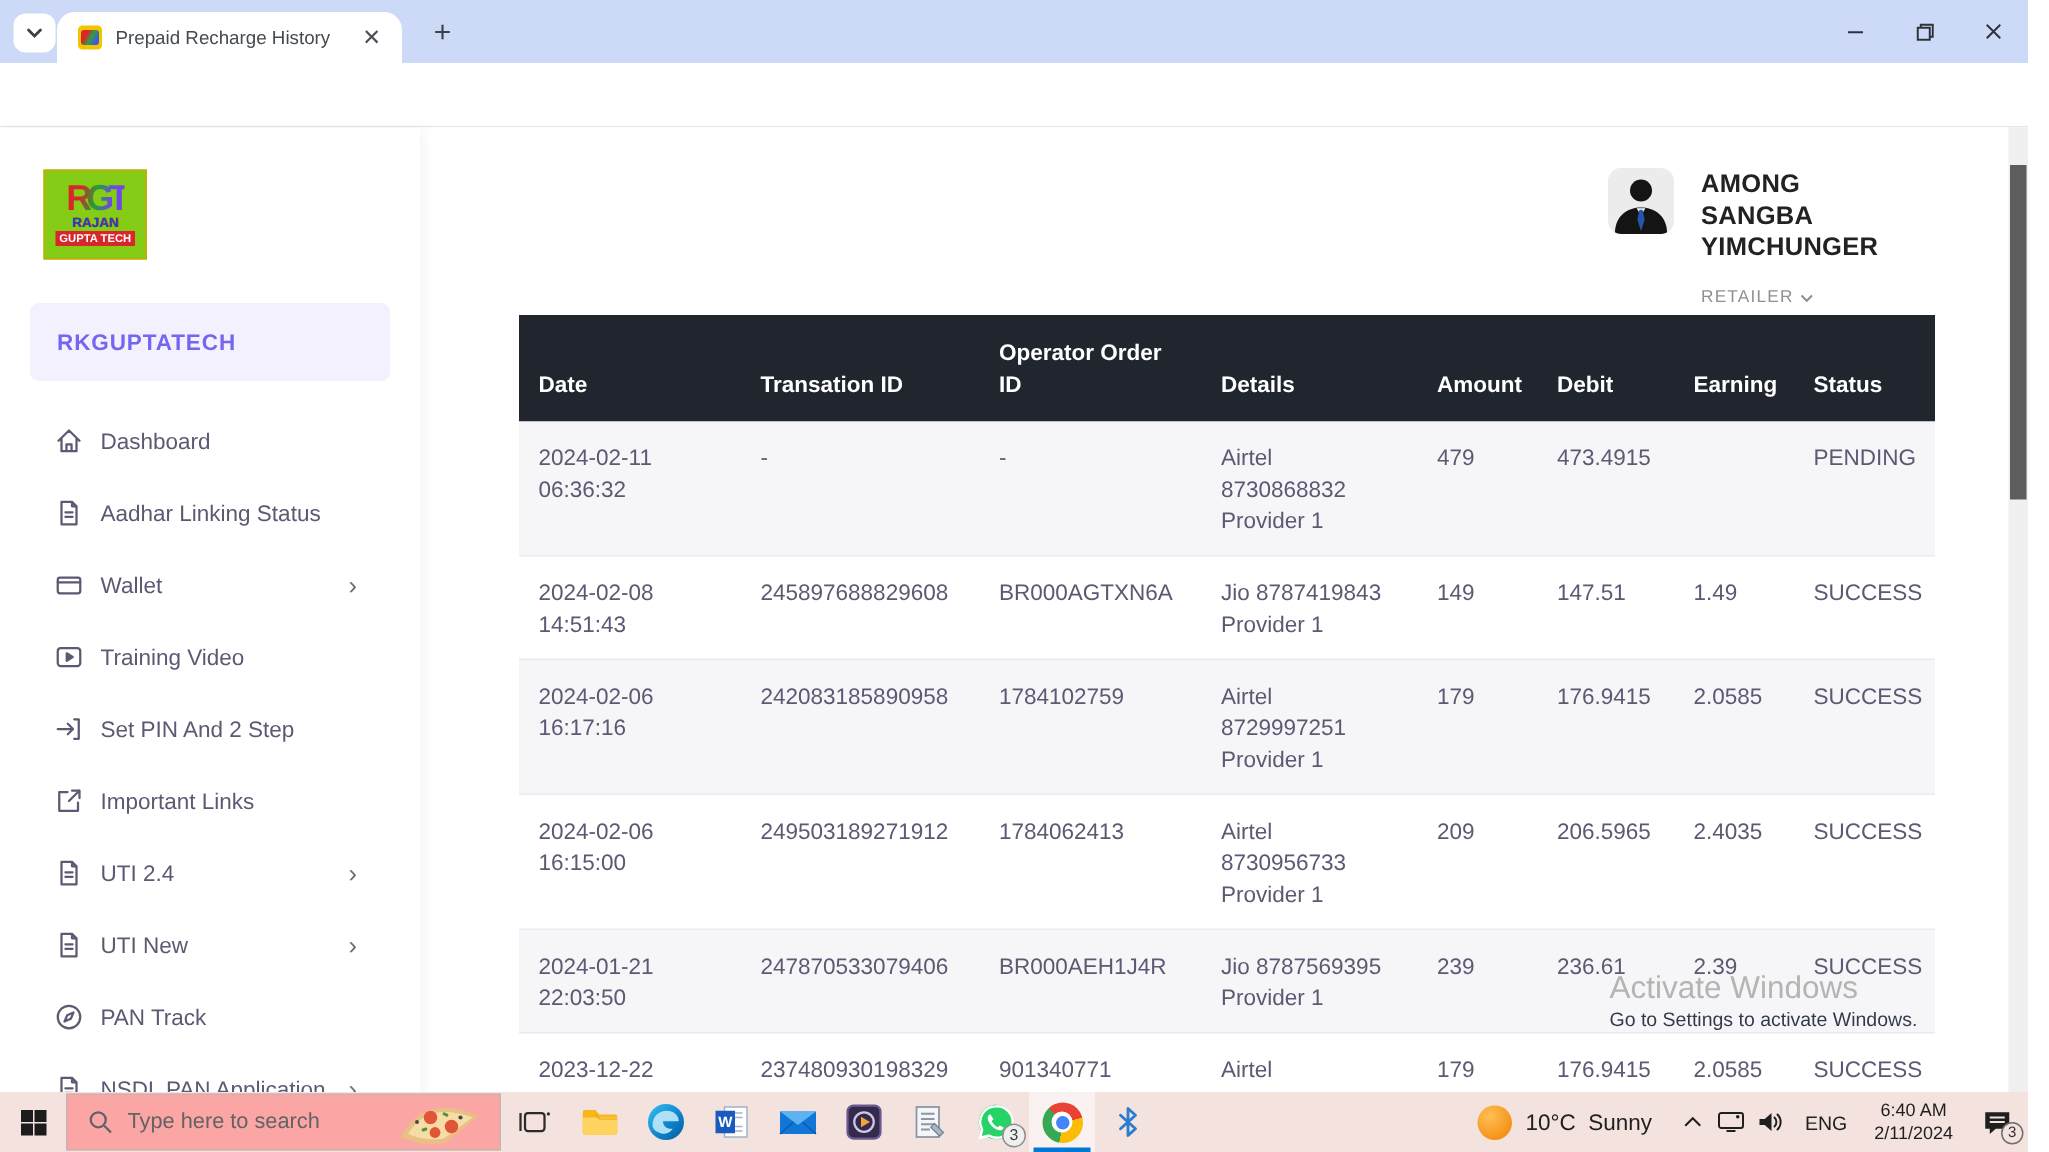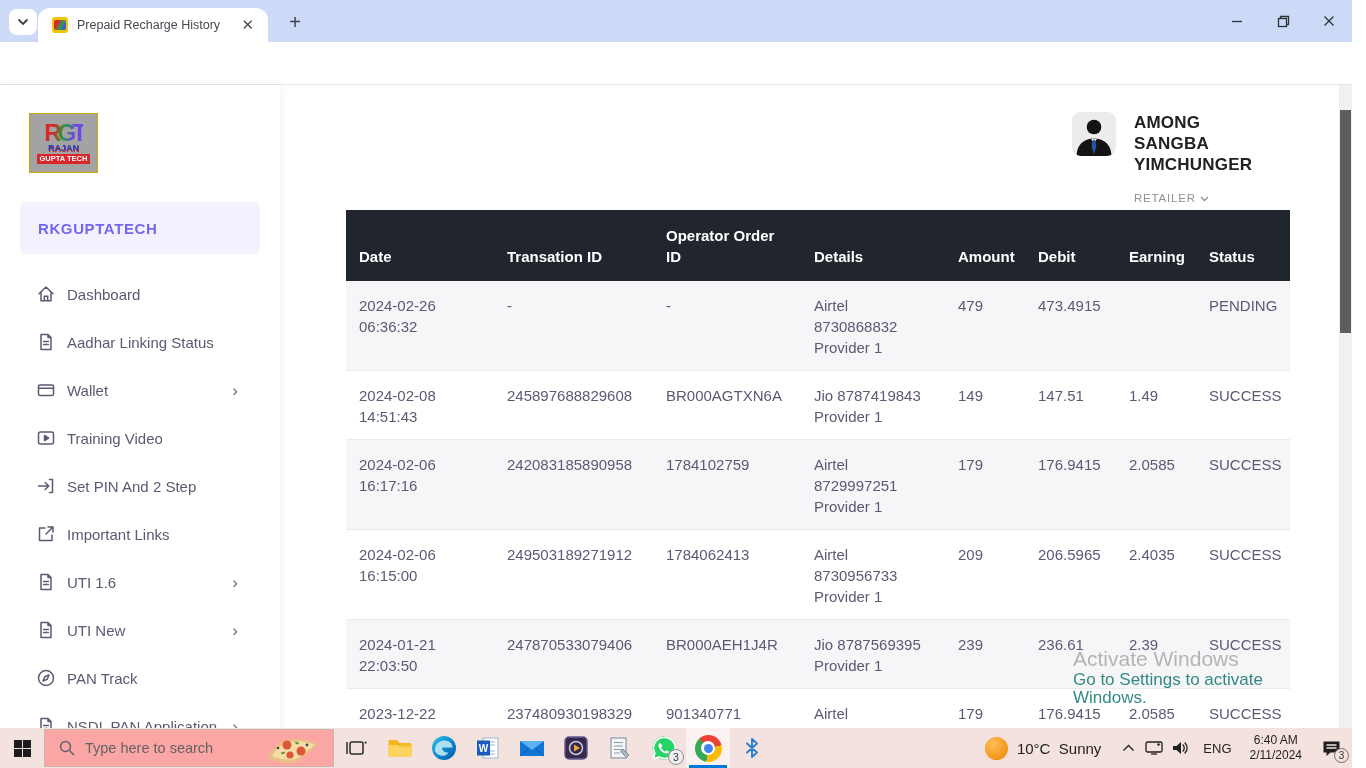--- a/index.html
+++ b/index.html
@@ -22,21 +22,21 @@
   .toolbar { position:absolute; top:42px; left:0; right:0; height:43px; background:#fff; border-bottom:1px solid #e3e4e8; }
   .nav-ic { position:absolute; top:50px; width:26px; height:26px; display:flex; align-items:center; justify-content:center; }
   .urlbar { position:absolute; left:124px; top:48px; width:1030px; height:30px; background:#f1f3f4; border-radius:15px; display:flex; align-items:center; padding:0 14px; }
   .url-text { font-size:14px; color:#202124; margin-left:10px; white-space:nowrap; }
   .tb-sep { position:absolute; left:1246px; top:53px; width:1px; height:20px; background:#d9dade; }
   .profile-chip { position:absolute; left:1294px; top:49px; width:28px; height:28px; border-radius:50%; background:#7f99ab; color:#fff; font-size:13px; font-weight:700; display:flex; align-items:center; justify-content:center; }
 
   
   .page { position:absolute; top:85px; left:0; right:0; bottom:0; background:#fff; }
   .sidebar { position:absolute; left:0; top:0; bottom:0; width:280px; background:#fff; box-shadow:2px 0 8px rgba(0,0,0,0.05); z-index:5; }
-  .logo-box { position:absolute; left:29px; top:28px; width:69px; height:60px; background:#a3a3a3; border:1px solid #caa900; display:flex; flex-direction:column; align-items:center; justify-content:center; overflow:hidden; }
+  .logo-box { position:absolute; left:29px; top:28px; width:69px; height:60px; background:#84cc16; border:1px solid #caa900; display:flex; flex-direction:column; align-items:center; justify-content:center; overflow:hidden; }
   .logo-rgt { font-size:24px; font-weight:800; letter-spacing:-4px; line-height:22px; background:linear-gradient(100deg,#d8262a 25%,#21a038 50%,#7048e8 75%); -webkit-background-clip:text; background-clip:text; color:transparent; }
   .logo-rajan { font-size:9px; font-weight:800; color:#1b46c2; text-shadow:0.5px 0.5px 0 #d8262a; line-height:9px; }
   .logo-gt { font-size:7.5px; font-weight:800; color:#fff; background:#d8262a; padding:1px 3px; line-height:8px; margin-top:1px; white-space:nowrap; }
   .brand-box { position:absolute; left:20px; top:117px; width:240px; height:52px; background:#f4f1fe; border-radius:6px; display:flex; align-items:center; padding-left:18px; }
   .brand-text { color:#7367f0; font-weight:700; font-size:15px; letter-spacing:0.6px; }
   .nav { position:absolute; left:0; top:185px; right:0; }
   .nav-item { height:48px; display:flex; align-items:center; padding:0 42px 0 36px; color:#5e5873; cursor:pointer; }
   .nav-item .ni-icon { width:20px; height:20px; flex:0 0 20px; margin-right:11px; }
   .nav-item .ni-label { font-size:15px; font-weight:500; white-space:nowrap; }
   .nav-item .ni-chev { margin-left:auto; font-size:17px; color:#6e6b7b; line-height:1; }
@@ -55,21 +55,21 @@
   .t-head { background:#20252e; height:71px; align-items:end; }
   .t-head > div { color:#fff; font-size:15px; font-weight:700; line-height:21px; padding:0 24px 14px 0; }
   .t-row { border-bottom:1px solid #ebeaf0; align-items:start; }
   .t-row > div { font-size:15px; color:#5e5873; line-height:21px; padding:14px 14px 12px 0; }
   .t-row:nth-child(even) { background:#f6f6f8; }
   .cell-line { display:block; }
   .cell-line:empty { display:none; }
 
   .watermark { position:absolute; left:793px; top:562px; color:#a9a9a9; opacity:0.85; z-index:8; pointer-events:none; }
   .wm1 { font-size:21px; line-height:24px; }
-  .wm2 { font-size:17px; line-height:18px; color:#0f766e; }
+  .wm2 { font-size:13px; line-height:18px; color:#0f172a; }
 
   .page-scrollbar { position:absolute; right:0; top:0; bottom:0; width:13px; background:#f0f0f0; }
   .page-scrollbar .thumb { position:absolute; left:1px; top:25px; width:11px; height:223px; background:#5d5d5d; }
 
   
   .taskbar { position:absolute; left:0; bottom:0; right:0; height:40px; background:#f3e2de; z-index:60; display:flex; align-items:center; }
   .tb-start { width:44px; height:40px; display:flex; align-items:center; justify-content:center; }
   .win-logo { width:17px; height:17px; display:grid; grid-template-columns:8px 8px; grid-template-rows:8px 8px; gap:1.5px; }
   .win-logo div { background:#1c1c1c; }
   .tb-search { width:290px; height:38px; background:#fca5a5; border:1px solid #c9b4b0; display:flex; align-items:center; padding:0 8px 0 14px; position:relative; }
@@ -226,21 +226,21 @@
         <div class="nav-item">
           <svg class="ni-icon" viewBox="0 0 20 20" fill="none" stroke="#5e5873" stroke-width="1.5" stroke-linecap="round" stroke-linejoin="round">
               <path d="M16 11v5.5H3.5V4H9M12 3h5v5M17 3l-7 7"></path>
             </svg>
           <span class="ni-label">Important Links</span>
         </div>
         <div class="nav-item">
           <svg class="ni-icon" viewBox="0 0 20 20" fill="none" stroke="#5e5873" stroke-width="1.5" stroke-linecap="round" stroke-linejoin="round">
               <path d="M5 2.5h7l3 3v12H5zM12 2.5v3h3M7.6 9.5h4.8M7.6 12.5h4.8"></path>
             </svg>
-          <span class="ni-label">UTI 1.6</span>
+          <span class="ni-label">UTI 2.4</span>
           <span class="ni-chev">›</span>
         </div>
         <div class="nav-item">
           <svg class="ni-icon" viewBox="0 0 20 20" fill="none" stroke="#5e5873" stroke-width="1.5" stroke-linecap="round" stroke-linejoin="round">
               <path d="M5 2.5h7l3 3v12H5zM12 2.5v3h3M7.6 9.5h4.8M7.6 12.5h4.8"></path>
             </svg>
           <span class="ni-label">UTI New</span>
           <span class="ni-chev">›</span>
         </div>
         <div class="nav-item">
@@ -295,21 +295,21 @@
           <div>Operator Order ID</div>
           <div>Details</div>
           <div>Amount</div>
           <div>Debit</div>
           <div>Earning</div>
           <div>Status</div>
         </div>
 
         <div class="t-grid t-row">
           <div>
-              <span class="cell-line">2024-02-26</span>
+              <span class="cell-line">2024-02-11</span>
               <span class="cell-line">06:36:32</span>
             </div>
           <div>-</div>
           <div>-</div>
           <div>
               <span class="cell-line">Airtel</span>
               <span class="cell-line">8730868832</span>
               <span class="cell-line">Provider 1</span>
             </div>
           <div>479</div>

